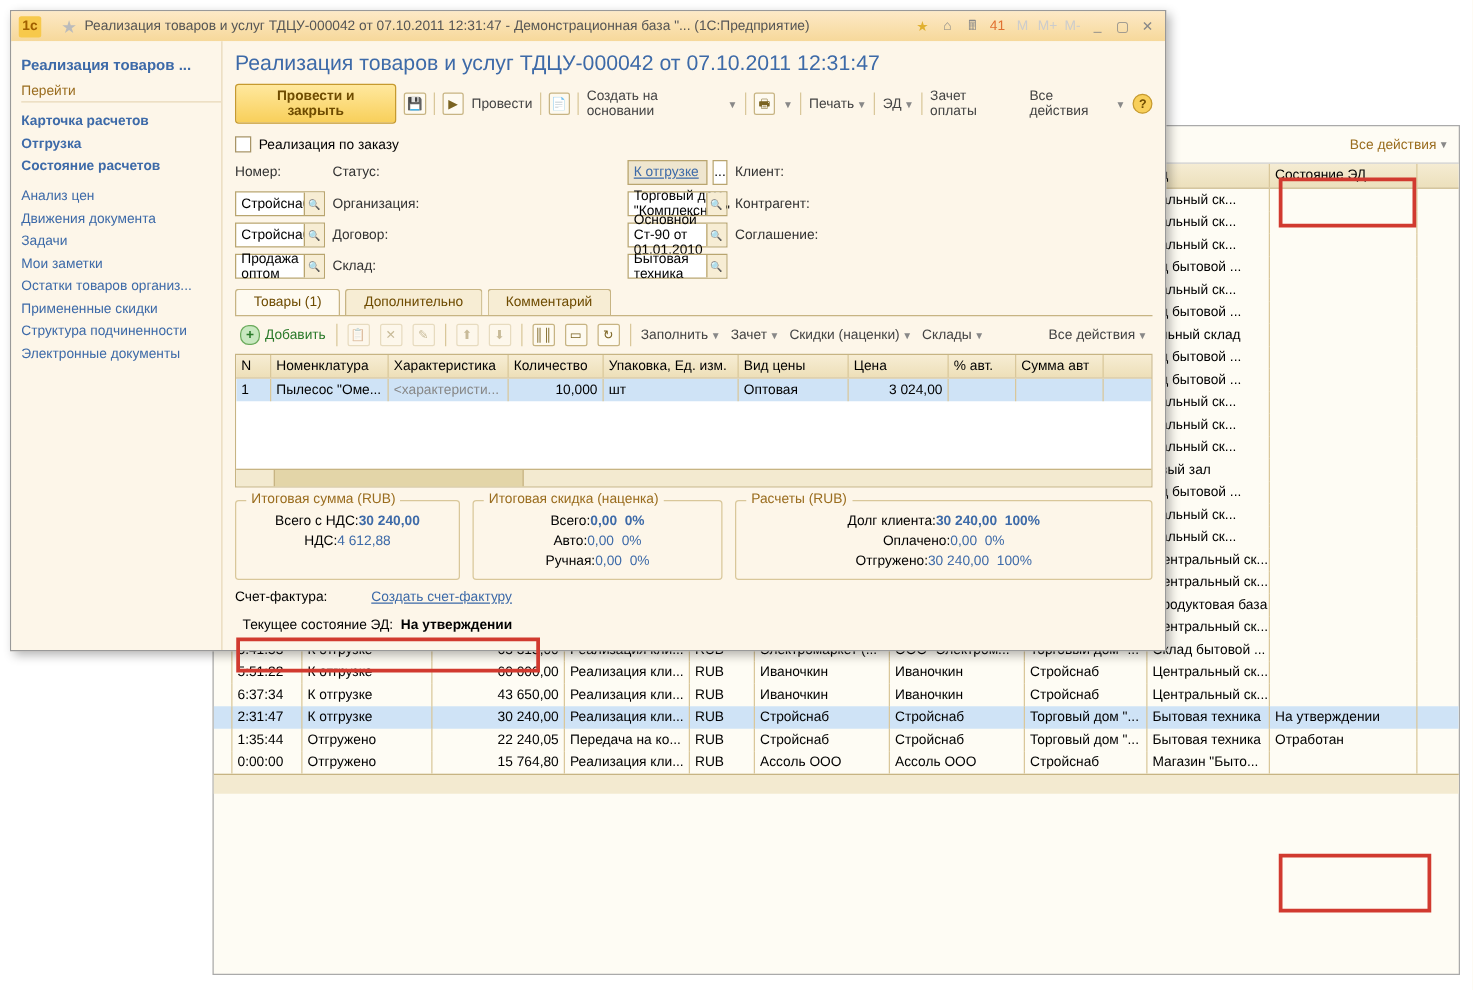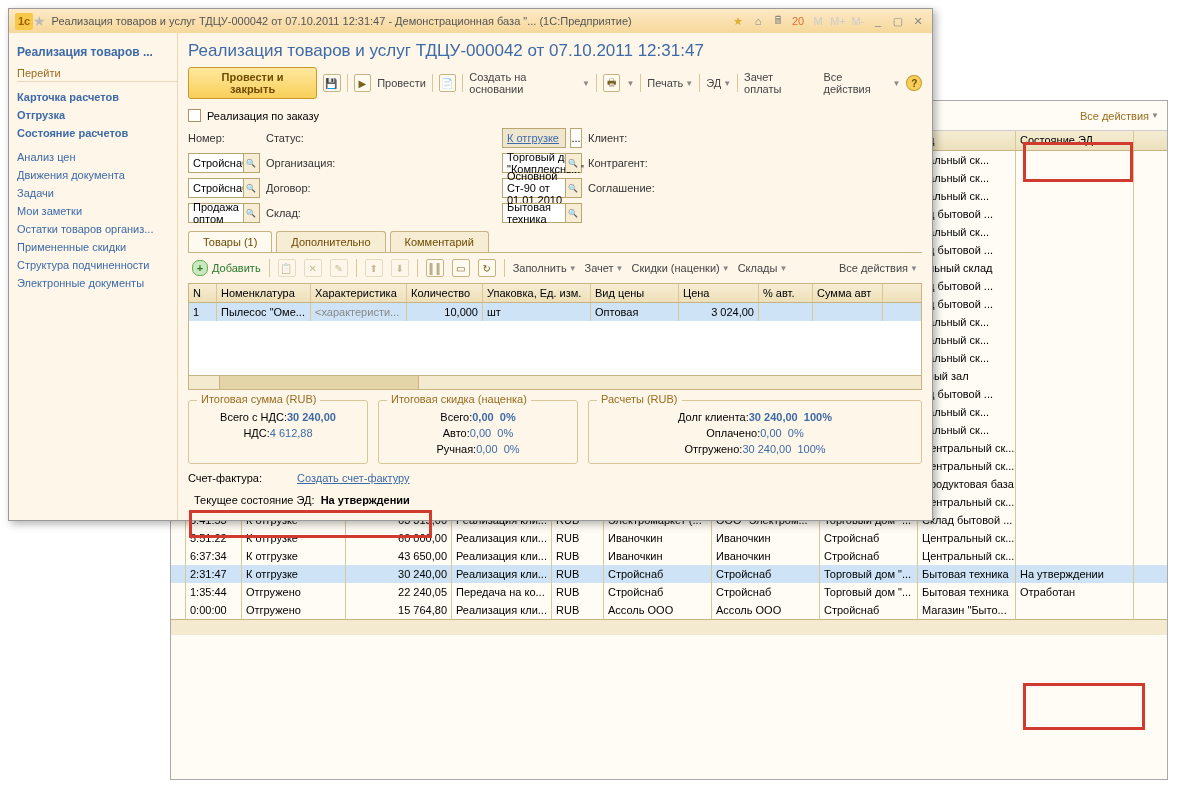--- a/index.html
+++ b/index.html
@@ -1,21 +1,21 @@
 <!DOCTYPE html>
 <html><head>
 <meta charset="utf-8">
 <style>
 * { box-sizing: border-box; margin: 0; padding: 0; }
 body { font-family: Arial, sans-serif; font-size: 11px; background: #fff; width:1178px; height:792px; position:relative; }
 
 
 .window { position:absolute; left:8px; top:8px; width:925px; border:1px solid #999; background:#fdf6e9; box-shadow:3px 3px 8px rgba(0,0,0,.3); z-index:10; }
 .titlebar { height:24px; background:linear-gradient(#fde9c6,#f6d89a); display:flex; align-items:center; padding:0 6px; font-size:11px; color:#555; }
-.titlebar .logo { width:18px; height:17px; background:#f7c94b; border-radius:2px; margin-right:0; font-weight:bold; color:#a06000; display:flex; align-items:center; justify-content:center; }
+.titlebar .logo { width:18px; height:17px; background:#f7c94b; border-radius:2px; margin-right:16px; font-weight:bold; color:#a06000; display:flex; align-items:center; justify-content:center; }
 .titlebar .star { color:#bbb; margin-right:6px; font-size:14px; }
 .titlebar .title { flex:1; white-space:nowrap; overflow:hidden; }
 .titlebar .win-icons { display:flex; gap:4px; align-items:center; }
 .titlebar .win-icons span { width:16px; height:16px; display:flex; align-items:center; justify-content:center; color:#888; font-size:11px; }
 
 .body { display:flex; }
 .sidebar { width:168px; background:#fdf6e9; padding:8px 0 8px 8px; }
 .sidebar .head { font-weight:bold; color:#3d6aa8; font-size:12px; padding:4px 0; }
 .sidebar .section { color:#9a6d1f; font-size:11px; padding:4px 0 2px; border-bottom:1px solid #e8d8b8; margin-bottom:6px;}
 .sidebar .item { color:#3d6aa8; font-size:11px; padding:3px 0; cursor:pointer; }
@@ -453,21 +453,21 @@
 
 <div class="window">
   <div class="titlebar">
     <span class="logo">1c</span>
     <span class="star">★</span>
     <span class="title">Реализация товаров и услуг ТДЦУ-000042 от 07.10.2011 12:31:47 - Демонстрационная база "... (1С:Предприятие)</span>
     <div class="win-icons">
       <span style="color:#e0b030">★</span>
       <span>⌂</span>
       <span>🖩</span>
-      <span style="color:#e07030">20</span>
+      <span style="color:#e07030">41</span>
       <span style="color:#ccc">M</span>
       <span style="color:#ccc">M+</span>
       <span style="color:#ccc">M-</span>
       <span>_</span>
       <span>▢</span>
       <span>✕</span>
     </div>
   </div>
   <div class="body">
     <div class="sidebar">

